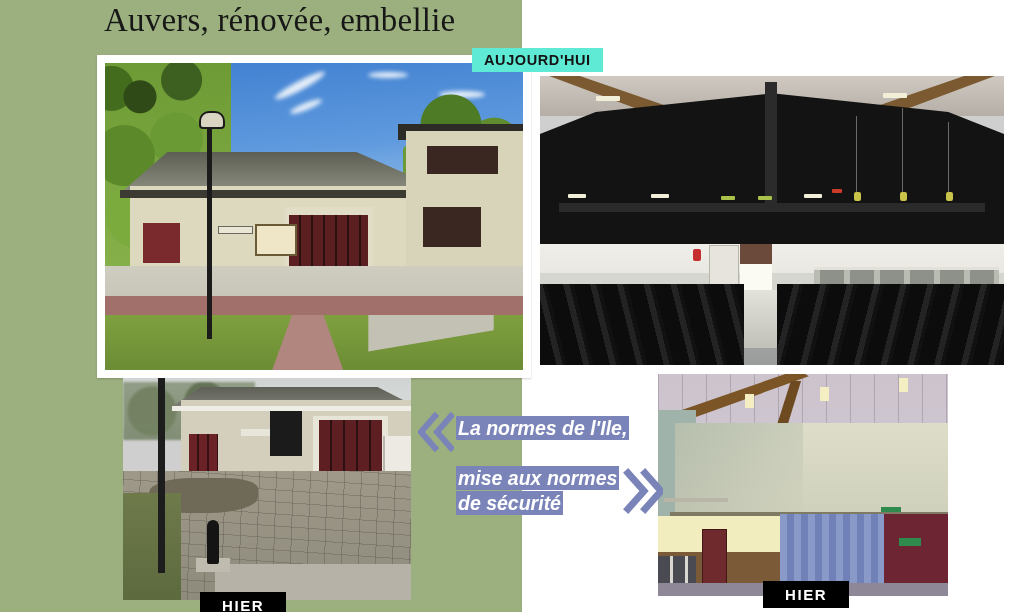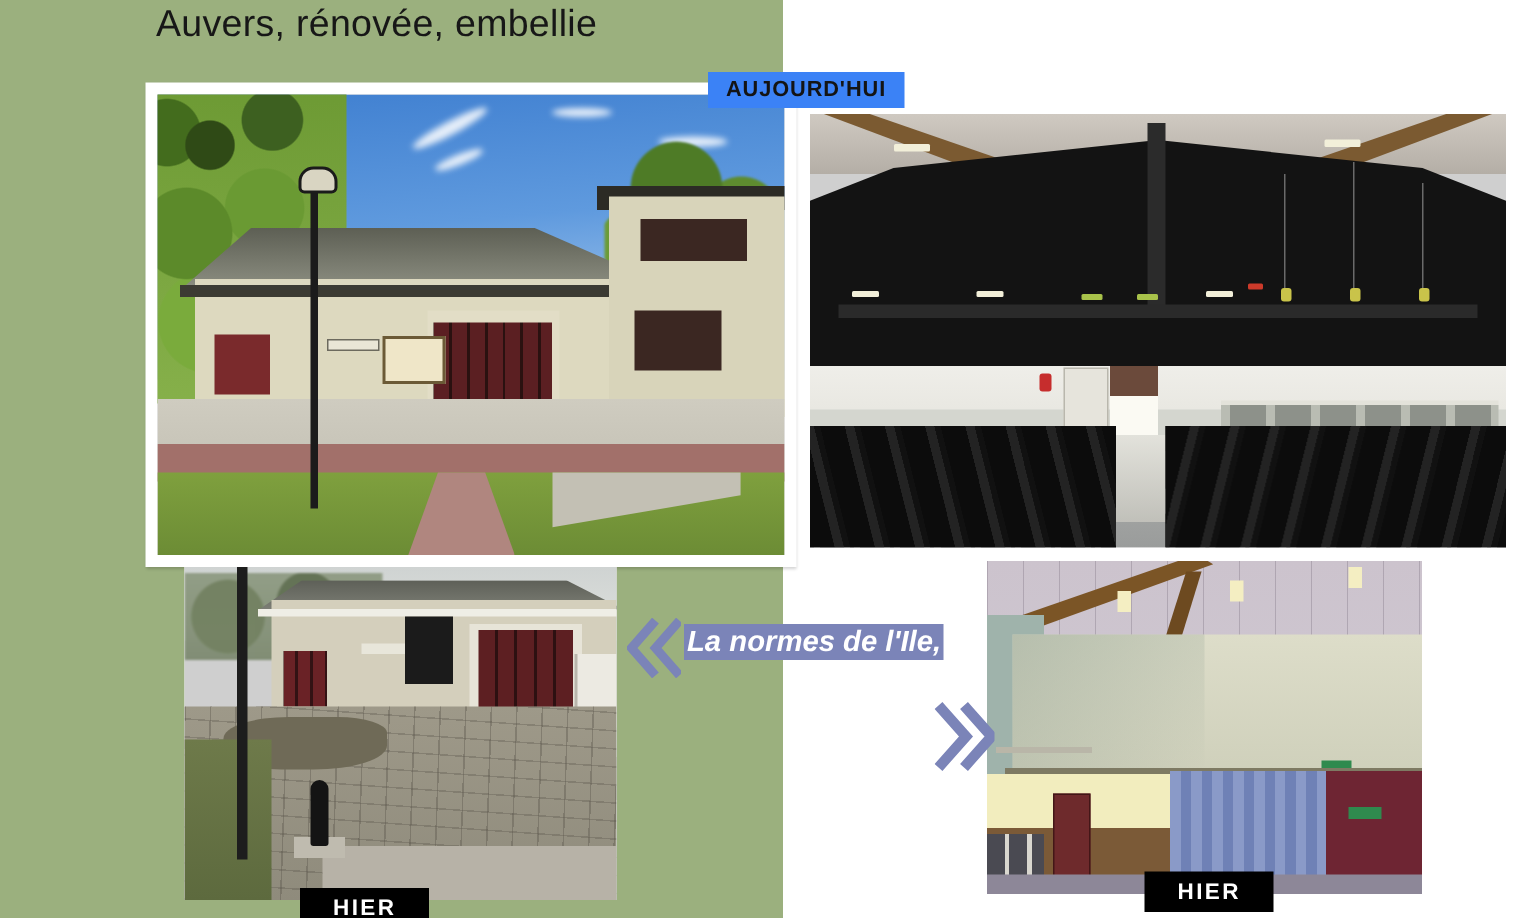--- a/index.html
+++ b/index.html
@@ -14,23 +14,24 @@
 
   
   .green-panel{
     position:absolute;left:0;top:0;width:522px;height:612px;
     background:#9bb07e;
   }
 
   
   .page-title{
     position:absolute;left:104px;top:2px;
-    font-size:25px;letter-spacing:0.2px;
+    font-size:33px;letter-spacing:0.2px;
     color:#171717;font-weight:400;
     white-space:nowrap;
+    font-family:Liberation Serif, serif;
   }
 
   
   .photo{position:absolute;overflow:hidden;background:#cfcfcf;}
   .photo .scene{position:absolute;left:0;top:0;width:100%;height:100%;}
 
   
   .frame-today-ext{
     position:absolute;left:97px;top:55px;width:434px;height:323px;
     background:#ffffff;
@@ -206,21 +207,21 @@
   .p4-cab{position:absolute;left:0;top:82%;width:13%;height:14%;
     background:repeating-linear-gradient(90deg,#4a4a52 0 12px,#d9d7cf 12px 15px);}
   .p4-pipe{position:absolute;left:2%;top:56%;width:22%;height:4px;background:#b9b6a8;}
   .p4-exit{position:absolute;left:83%;top:74%;width:22px;height:8px;background:#2f8a4e;}
   .p4-exit2{position:absolute;left:77%;top:60%;width:20px;height:8px;background:#2f8a4e;}
   .p4-lamp{position:absolute;width:9px;height:14px;background:#f4eec2;}
 
   
   .badge-aujourdhui{
     position:absolute;left:472px;top:48px;
-    background:#3b82f6;color:#141414;
+    background:#5eead4;color:#141414;
     font-weight:bold;font-size:14.5px;letter-spacing:.6px;
     padding:4px 12px 4px 12px;
     white-space:nowrap;
     z-index:14;
   }
   .badge-hier{
     position:absolute;
     background:#000000;color:#ffffff;
     font-weight:bold;font-size:15px;letter-spacing:1.6px;
     padding:5px 22px;
@@ -384,21 +385,22 @@
   <div class="quote-wrap">
     <div class="chev chev-left">
       <svg width="36" height="40" viewBox="0 0 36 40">
         <polyline points="17,4 3,20 17,36" fill="none" stroke="#7b84b8" stroke-width="6" stroke-linecap="square"></polyline>
         <polyline points="33,4 19,20 33,36" fill="none" stroke="#7b84b8" stroke-width="6" stroke-linecap="square"></polyline>
       </svg>
     </div>
     <div class="quote-text">
       <span>La normes de l'Ile,</span><br>
       <br>
-      <br>
+      <span>mise aux normes</span><br>
+      <span>de sécurité</span>
     </div>
     <div class="chev chev-right">
       <svg width="40" height="46" viewBox="0 0 40 46">
         <polyline points="5,5 21,23 5,41" fill="none" stroke="#7b84b8" stroke-width="7" stroke-linecap="square"></polyline>
         <polyline points="22,5 38,23 22,41" fill="none" stroke="#7b84b8" stroke-width="7" stroke-linecap="square"></polyline>
       </svg>
     </div>
   </div>
 
   <div class="badge-aujourdhui">AUJOURD'HUI</div>

